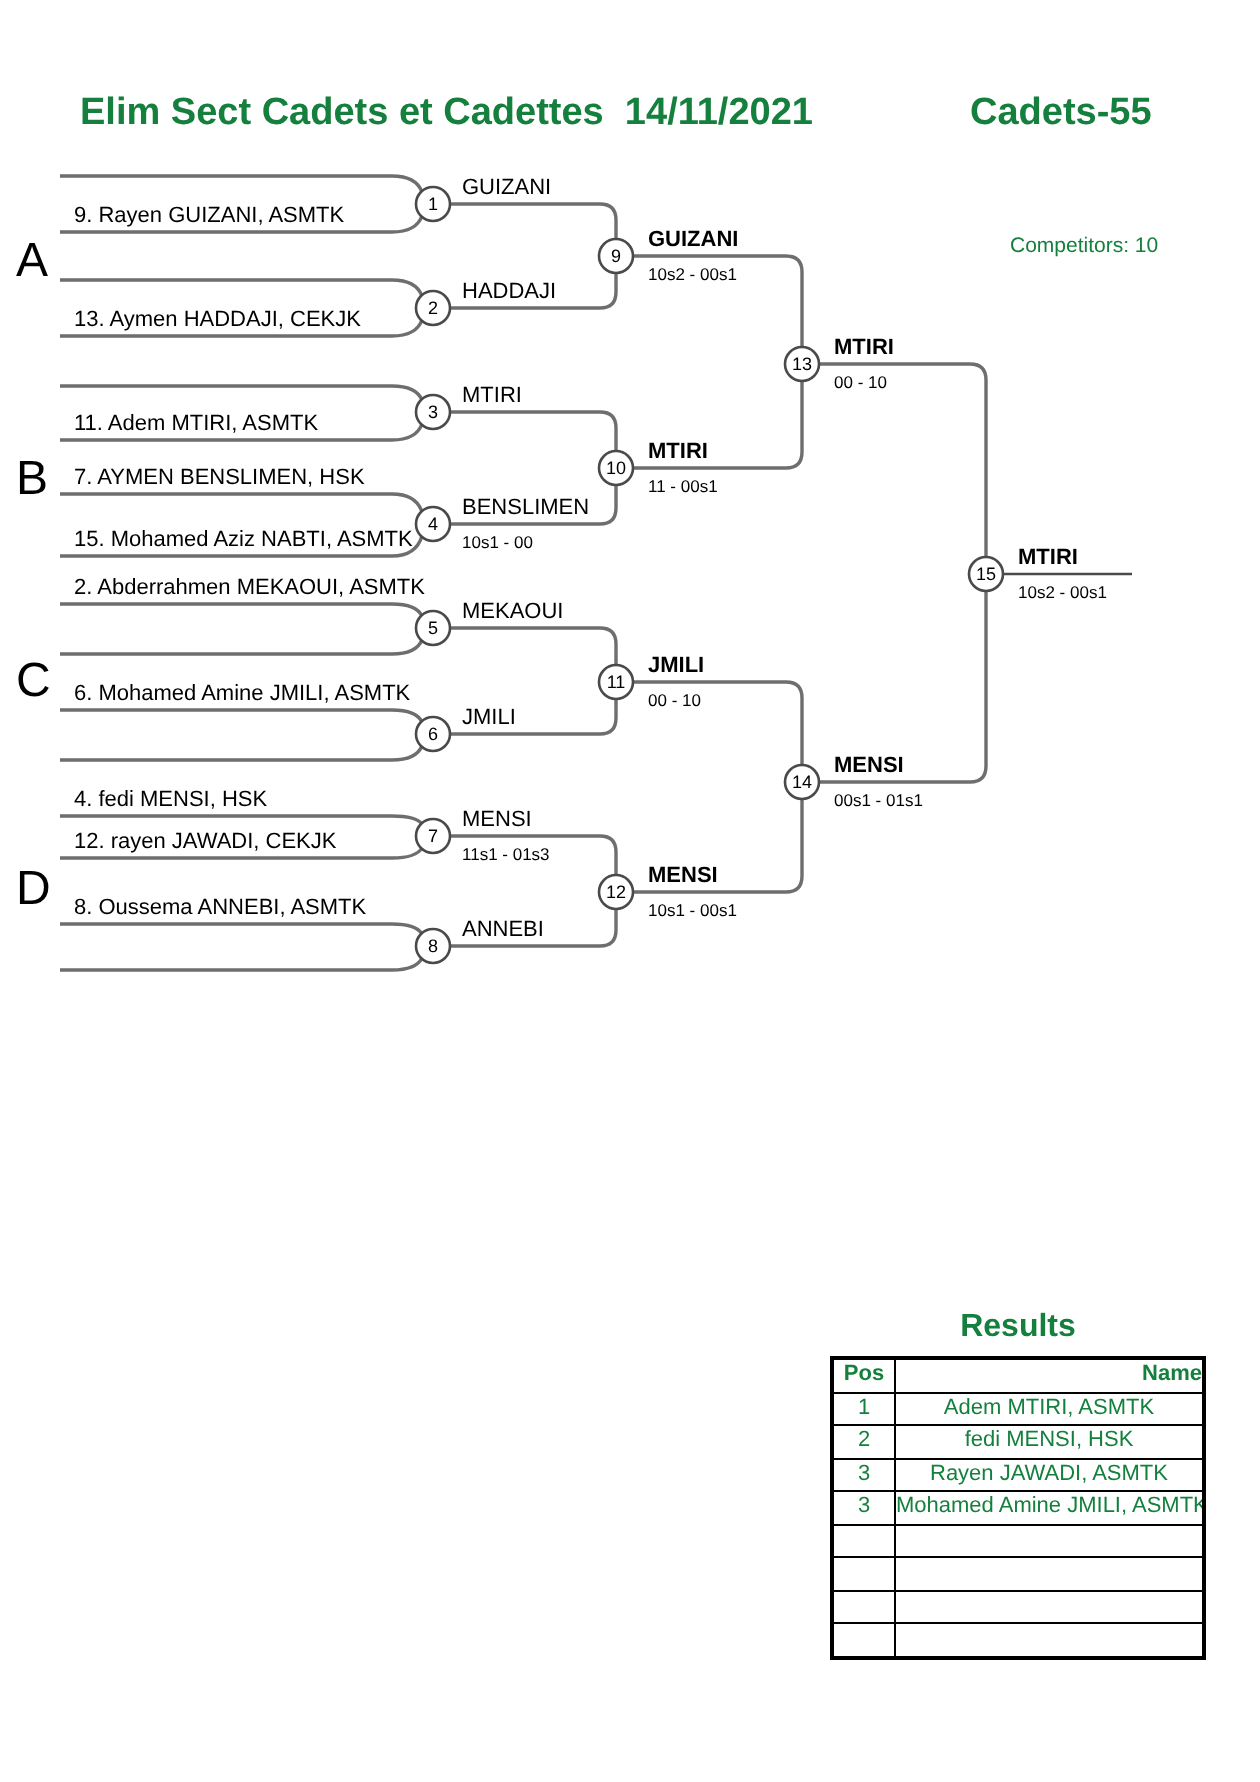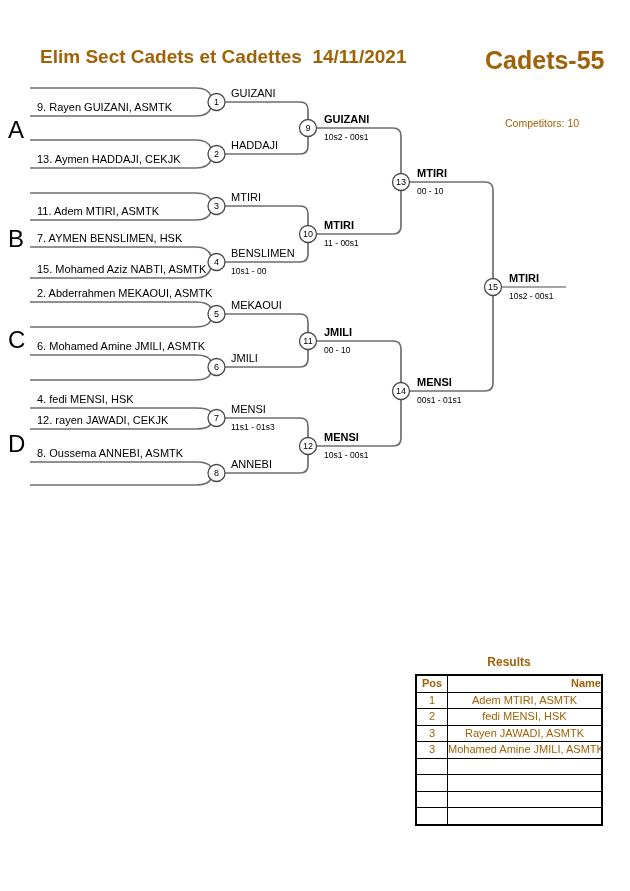--- a/index.html
+++ b/index.html
@@ -1,33 +1,33 @@
 <!DOCTYPE html>
 <html><head>
 <meta charset="utf-8">
 <style>
   html,body{margin:0;padding:0;background:#fff;}
   .page{position:relative;width:630px;height:891px;background:#fff;overflow:hidden;
-        font-family:"Liberation Sans", sans-serif;color:#a16207;}
+        font-family:"Liberation Sans", sans-serif;color:#15803d;}
   .title{position:absolute;left:40px;top:46px;font-weight:bold;font-size:19px;white-space:pre;}
-  .wclass{position:absolute;left:485px;top:46px;font-weight:bold;font-size:25px;white-space:pre;}
+  .wclass{position:absolute;left:485px;top:46px;font-weight:bold;font-size:19px;white-space:pre;}
   .competitors{position:absolute;left:505px;top:69px;font-size:10.5px;margin-top:48px;}
   svg.bracket{position:absolute;left:0;top:0;}
   .sl,.conn{stroke:#6e6e6e;stroke-width:1.7;fill:none;}
   .final-line{stroke:#4a4a4a;stroke-width:1.2;fill:none;}
   .mcircle{fill:#fff;stroke:#4a4a4a;stroke-width:1.3;}
   text{fill:#000;}
   .sect{font-size:24px;}
   .ename{font-size:11px;}
   .wname{font-size:11px;}
   .wnameb{font-size:11px;font-weight:bold;}
   .score{font-size:8.5px;}
   .cnum{font-size:9px;text-anchor:middle;}
   .results{position:absolute;left:415px;top:655px;width:188px;}
-  .results-title{text-align:center;font-weight:bold;font-size:12px;margin-bottom:5px;}
+  .results-title{text-align:center;font-weight:bold;font-size:16px;margin-bottom:5px;}
   table.res{border-collapse:collapse;width:188px;table-layout:fixed;border:2px solid #000;}
   table.res td,table.res th{border:1px solid #000;height:15.5px;padding:0;font-size:11px;
     line-height:15.5px;overflow:hidden;white-space:nowrap;}
   th.pos,td.pos{width:30px;text-align:center;}
   th.name{text-align:right;font-weight:bold;}
   td.name{text-align:center;padding-left:5px;}
   th{font-weight:bold;}
 </style>
 </head>
 <body>

